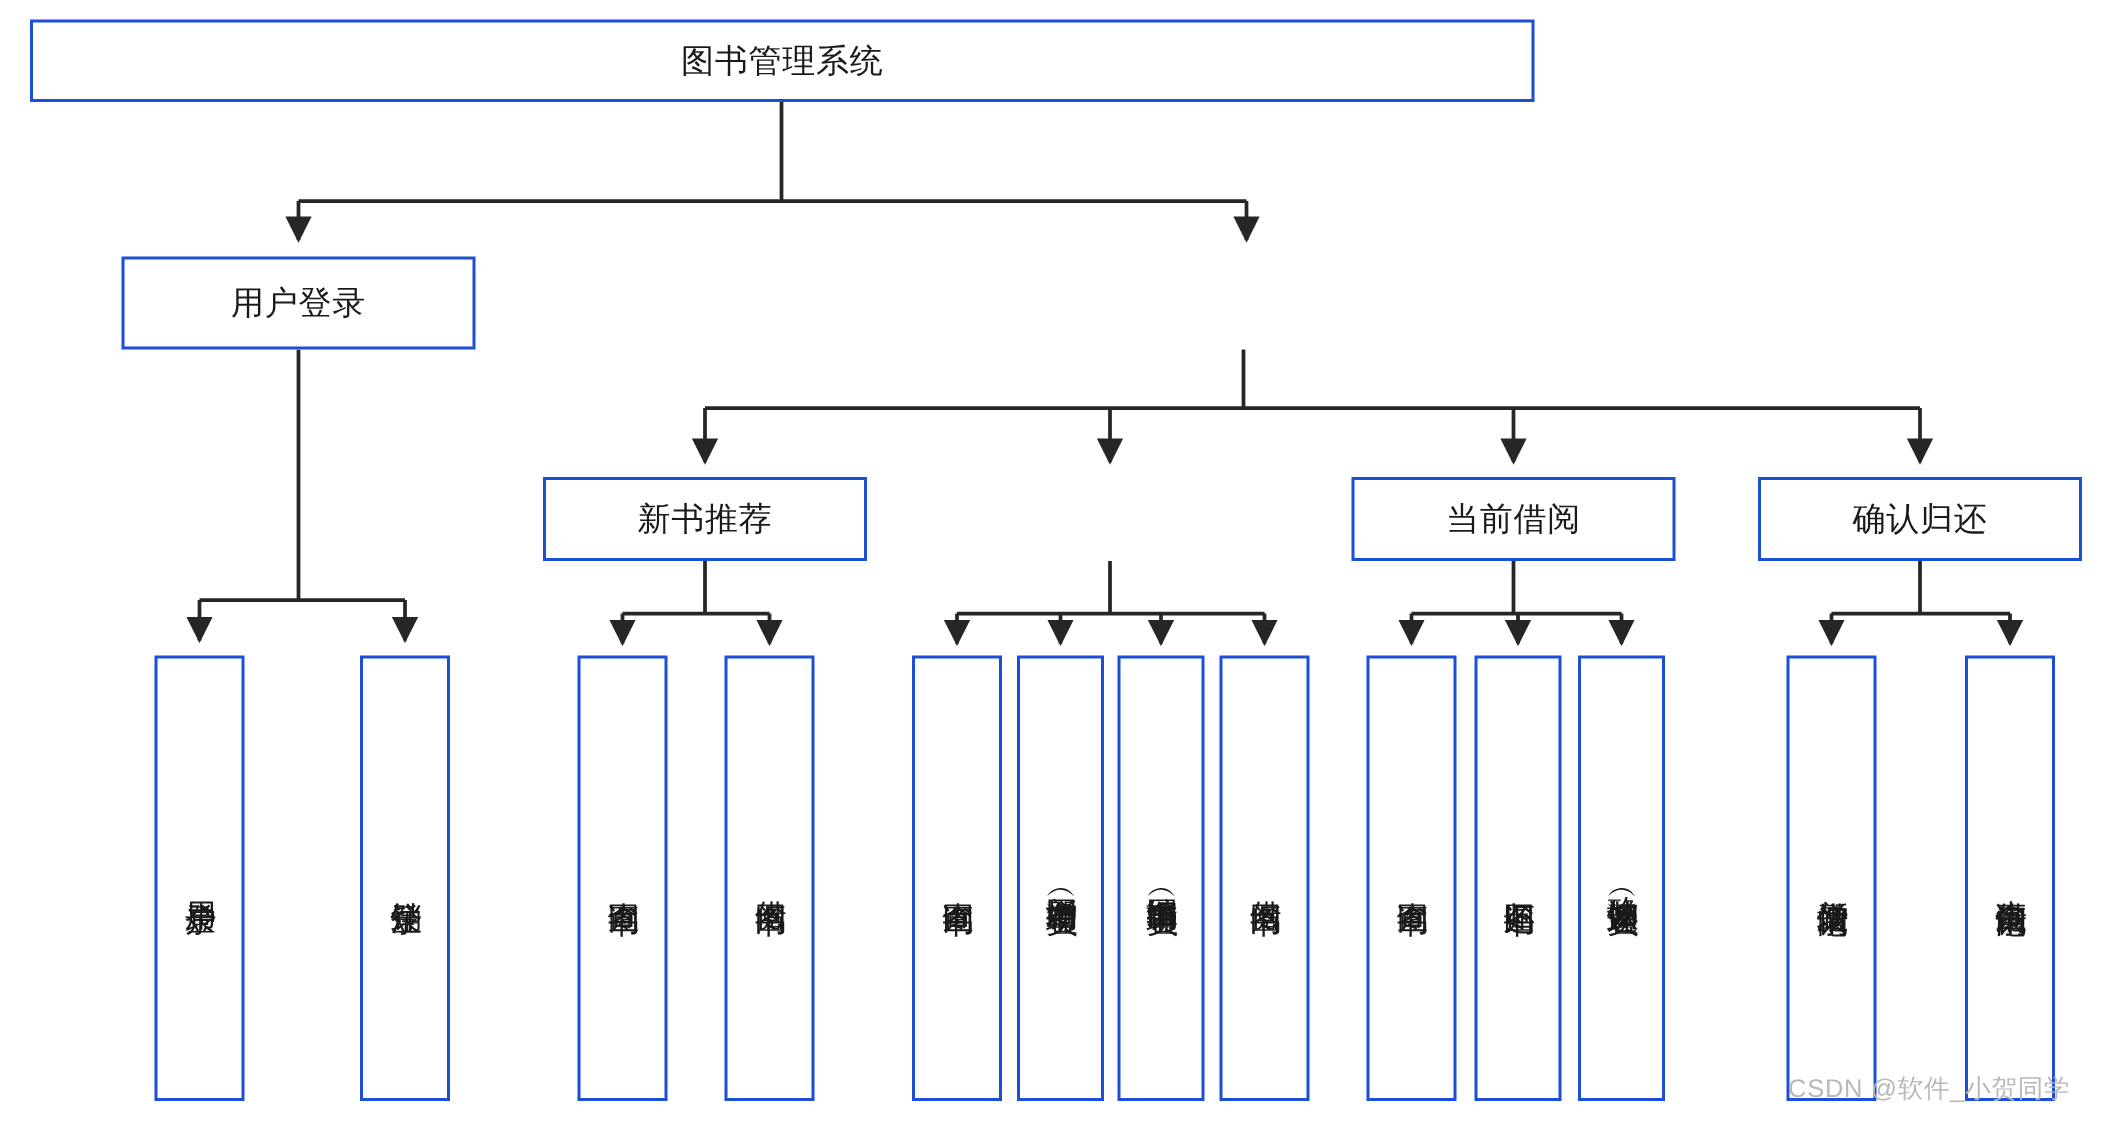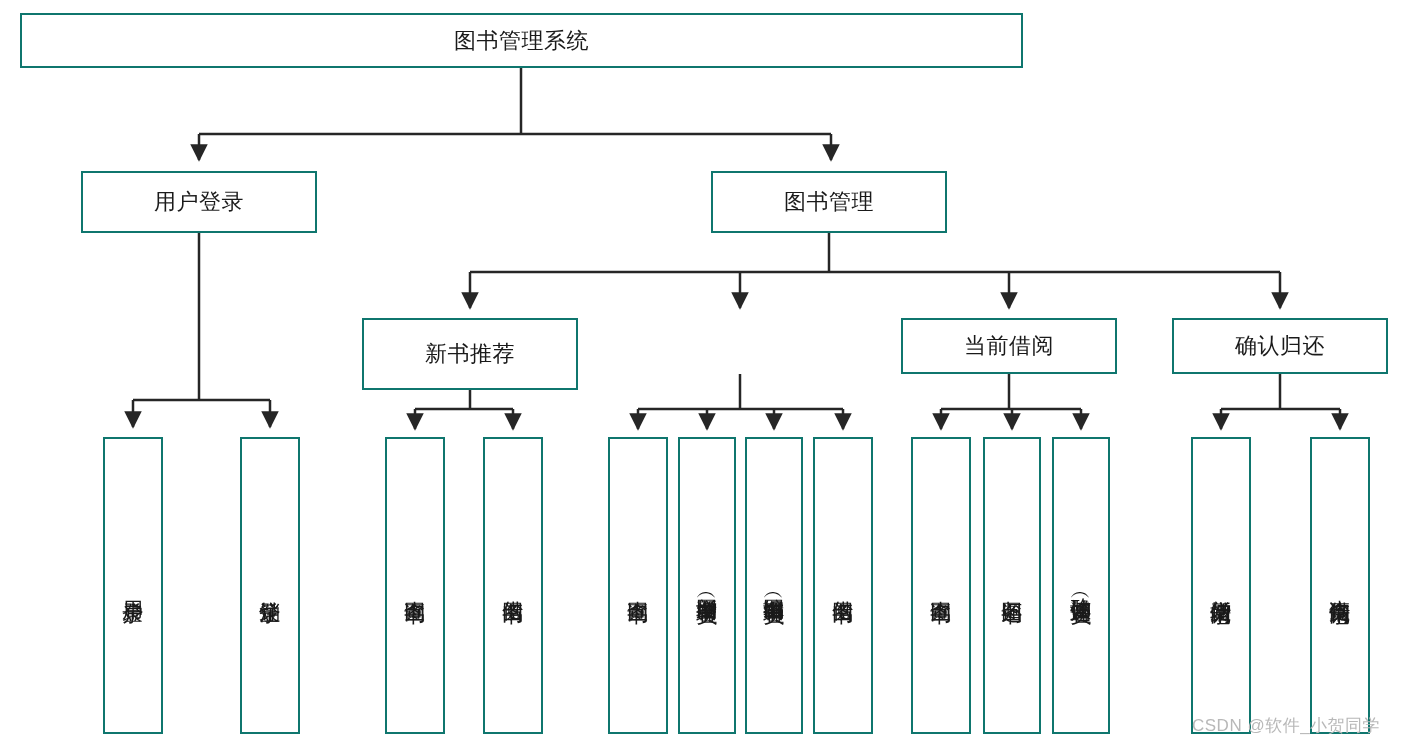--- a/index.html
+++ b/index.html
@@ -11,21 +11,21 @@
     position: relative;
     width: 1405px;
     height: 747px;
     background: #ffffff;
     font-family: "Liberation Sans", "DejaVu Sans", sans-serif;
     overflow: hidden;
   }
   .node {
     position: absolute;
     box-sizing: border-box;
-    border: 2px solid #0f766e;
+    border: 2px solid #1d4ed8;
     background: #ffffff;
     display: flex;
     align-items: center;
     justify-content: center;
     color: #1a1a1a;
   }
   .node.level-root,
   .node.level-1,
   .node.level-2 {
     font-size: 22px;
@@ -119,25 +119,22 @@
     </g>
   </svg>
 
   <div class="node level-root" style="left:20px; top:13px; width:1003px; height:55px;">
     <span>图书管理系统</span>
   </div>
 
   <div class="node level-1" style="left:81px; top:171px; width:236px; height:62px;">
     <span>用户登录</span>
   </div>
-  <div class="node level-1" style="left:711px; top:171px; width:236px; height:62px;">
-    <span>图书管理</span>
-  </div>
 
-  <div class="node level-2" style="left:362px; top:318px; width:216px; height:72px;align-items:center;">
+  <div class="node level-2" style="left:362px; top:318px; width:216px; height:56px;align-items:center;">
     <span>新书推荐</span>
   </div>
   <div class="node level-2" style="left:901px; top:318px; width:216px; height:56px;">
     <span>当前借阅</span>
   </div>
   <div class="node level-2" style="left:1172px; top:318px; width:216px; height:56px;">
     <span>确认归还</span>
   </div>
 
   <div class="node leaf short" style="left: 103px; top: 437px; width: 60px; height: 297px; align-items: center; padding-top: 0px;">

